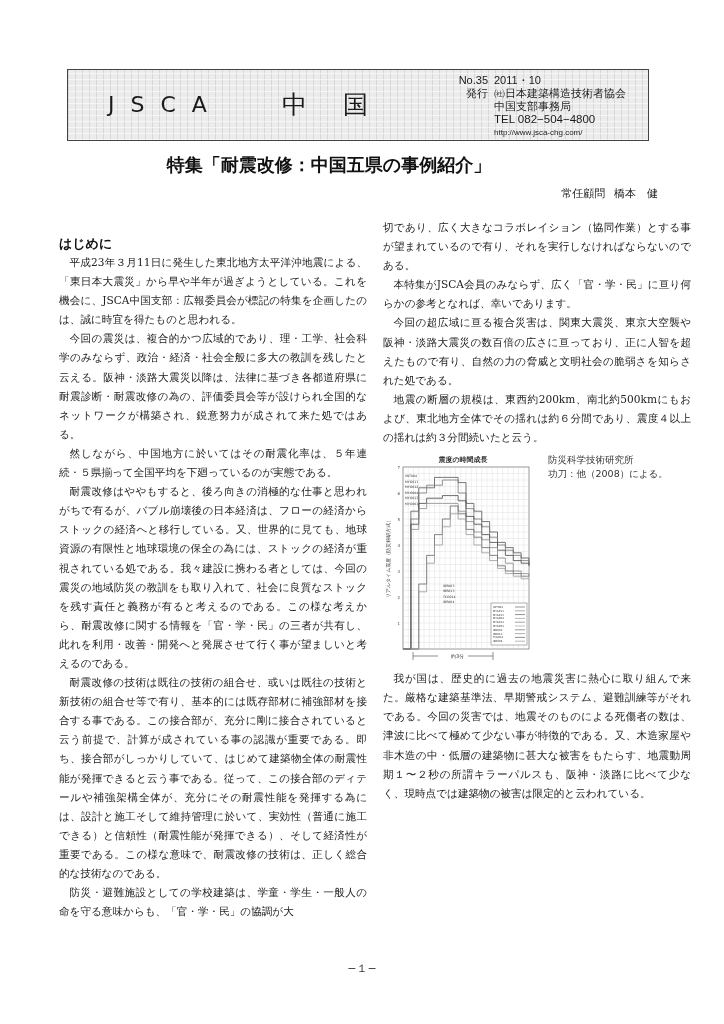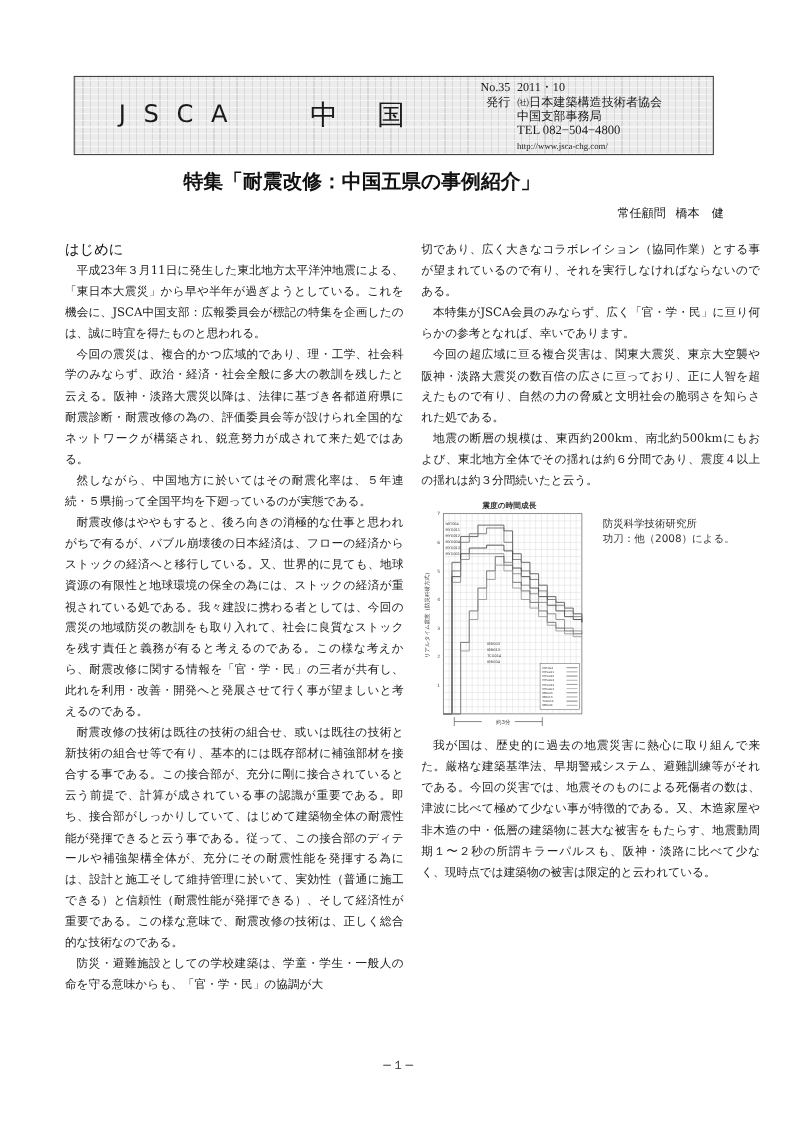--- a/index.html
+++ b/index.html
@@ -18,22 +18,22 @@
       position: absolute; left: 40px; top: 22px;
       font-family: "DejaVu Sans", "Liberation Sans", sans-serif;
       font-size: 22px; letter-spacing: 16px; color: #1a1a1a;
     }
     .mast-chugoku {
       position: absolute; left: 214px; top: 18px;
       font-family: "DejaVu Sans", "Liberation Sans", sans-serif;
       font-size: 25px; letter-spacing: 36px; color: #1a1a1a;
     }
     .mast-info {
-      position: absolute; left: 360px; top: 4px;
-      font-family: Liberation Serif, serif;
+      position: absolute; left: 384px; top: 4px;
+      font-family: Liberation Sans, sans-serif;
       color: #1a1a1a;
     }
     .mast-info .row { display: flex; font-size: 11px; line-height: 13px; }
     .mast-info .lbl { width: 42px; text-align: right; padding-right: 6px; }
     .mast-info .val { }
     .mast-info .url { font-size: 8px; }
     .mast-info .tel { font-size: 11.5px; }
 
     .feature-title {
       position: absolute; left: 0; width: 632px; top: 153px; text-align: center;
@@ -46,29 +46,29 @@
       font-size: 11px; color: #222; word-spacing: 6px;
     }
 
     .col { position: absolute; top: 218px; width: 308px; font-size: 10.6px; line-height: 19.1px; }
     .col-left { left: 59px; }
     .col-right { left: 383px; }
     .col p { text-align: justify; text-indent: 1em; }
     .col p.noindent { text-indent: 0; }
     .col h2 {
       font-family: "DejaVu Sans", "Liberation Sans", sans-serif;
-      font-weight: normal; font-size: 13px; line-height: 19px; color: #111;
+      font-weight: bold; font-size: 13px; line-height: 19px; color: #111; margin-top: 16px;
     }
     .col-right h2 { font-size: 12px; }
 
     .figure { display: flex; margin: 6px 0 2px 0; height: 214px; }
     .chart-box { width: 150px; height: 212px; position: relative; }
     .chart-box svg { width: 150px; height: 212px; }
     .fig-caption {
-      margin-left: 15px; margin-top: 17px;
+      margin-left: 15px; margin-top: 0px;
       font-family: "DejaVu Sans", "Liberation Sans", sans-serif;
       font-size: 9.5px; line-height: 14px; color: #333;
     }
 
     .page-number {
       position: absolute; left: 0; width: 724px; top: 961px; text-align: center;
       font-size: 11px; color: #333;
     }
   </style>
 </head>

